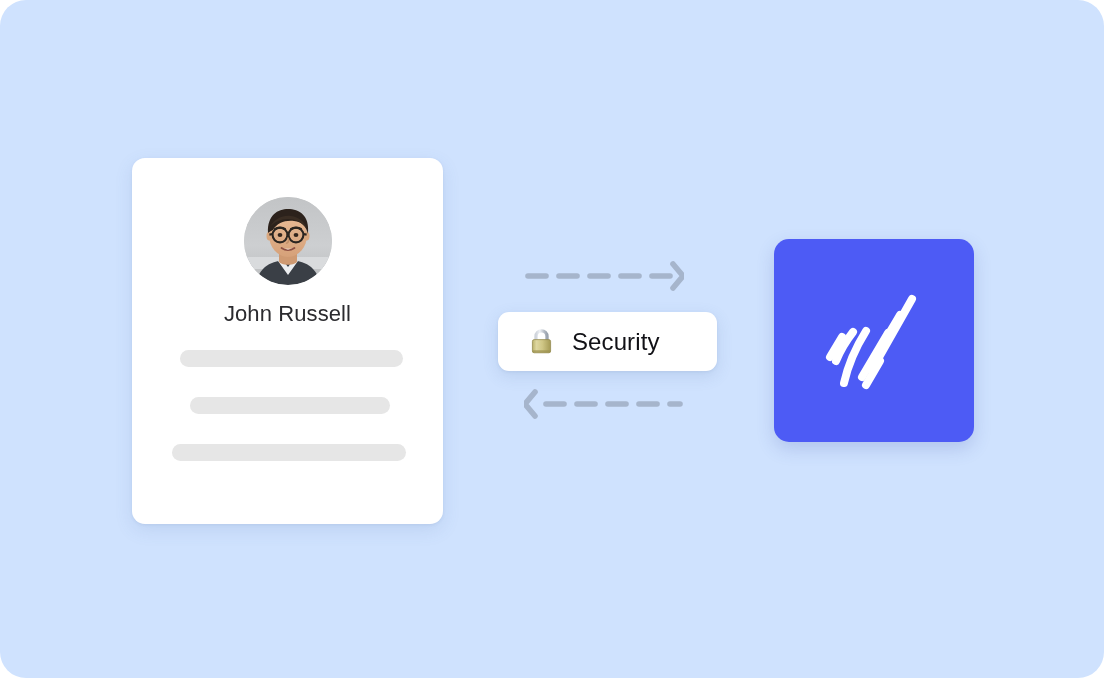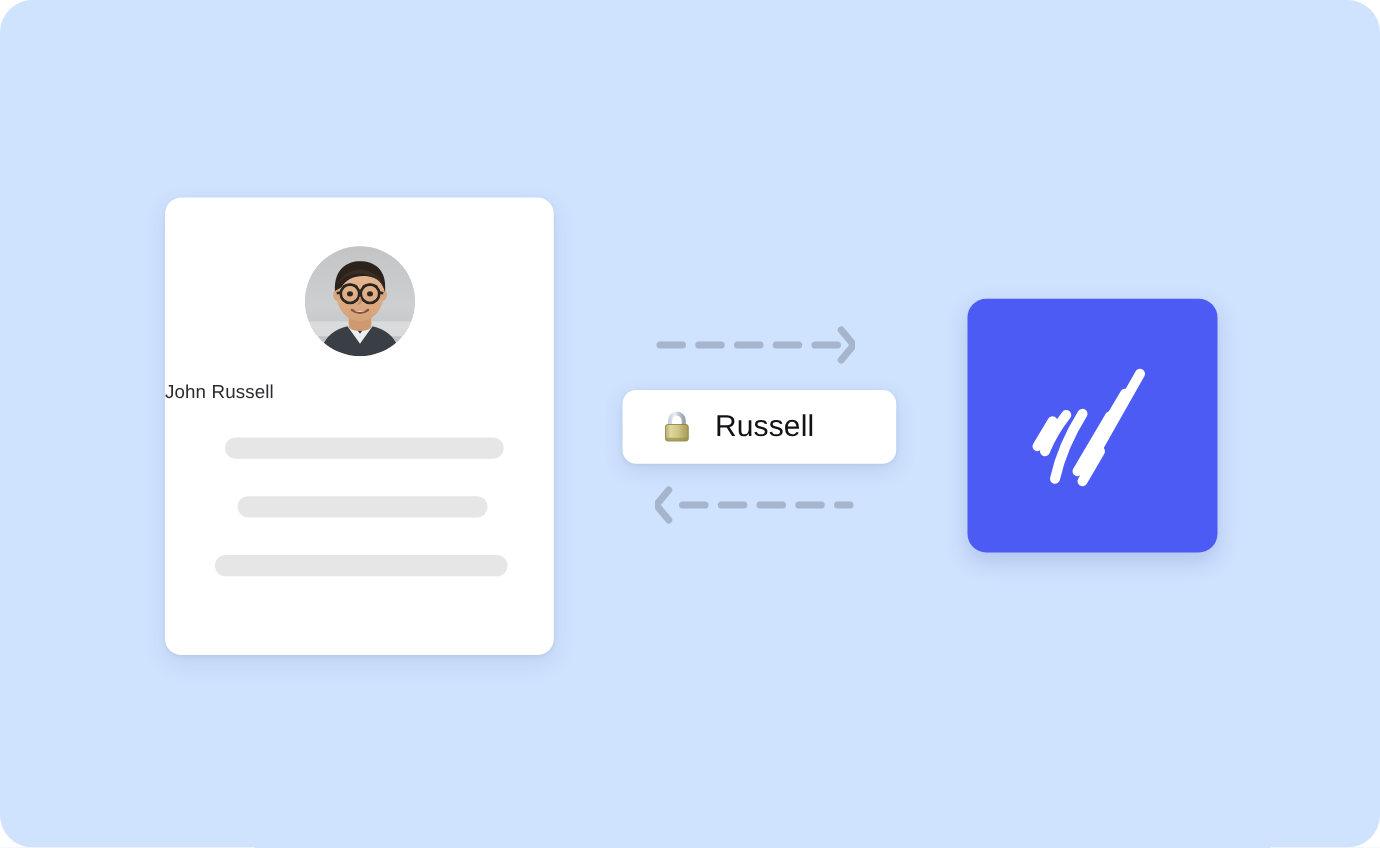--- a/index.html
+++ b/index.html
@@ -51,22 +51,22 @@
     overflow: hidden;
     background: #c9cbcc;
   }
   #avatar svg { display: block; width: 88px; height: 88px; }
 
   #profile-name {
     position: absolute;
     top: 143px;
     left: 0;
     width: 100%;
-    text-align: left;
-    font-size: 15px;
+    text-align: center;
+    font-size: 22px;
     line-height: 26px;
     color: #2b2b2f;
     letter-spacing: 0.1px;
   }
 
   .skeleton-bar {
     position: absolute;
     height: 17px;
     border-radius: 9px;
     background: #e6e6e6;
@@ -250,21 +250,21 @@
             </linearGradient>
           </defs>
 
           <path d="M10 14.5 V10.4 a5.5 5.5 0 0 1 11 0 V14.5" fill="none" stroke="url(#shackleGrad)" stroke-width="3.4"></path>
 
           <rect x="6.4" y="13.6" width="18.2" height="13.2" rx="1.8" fill="url(#bodyGrad)"></rect>
           <rect x="6.4" y="13.6" width="18.2" height="13.2" rx="1.8" fill="none" stroke="#8e8447" stroke-width="0.7"></rect>
           <rect x="6.4" y="24.2" width="18.2" height="2.6" rx="1.2" fill="#9c9250" opacity="0.75"></rect>
         </svg>
       </span>
-      <span id="security-label">Russell</span>
+      <span id="security-label">Security</span>
     </div>
 
     <div class="flow-arrow" id="flow-arrow-back">
       <svg viewBox="0 0 160 32" xmlns="http://www.w3.org/2000/svg">
         <path d="M11 4 L1 16 L11 28" fill="none" stroke="#a6b5cc" stroke-width="5.6" stroke-linecap="round" stroke-linejoin="round"></path>
         <g stroke="#a6b5cc" stroke-width="5.6" stroke-linecap="round">
           <line x1="22" y1="16" x2="40" y2="16"></line>
           <line x1="53" y1="16" x2="71" y2="16"></line>
           <line x1="84" y1="16" x2="102" y2="16"></line>
           <line x1="115" y1="16" x2="133" y2="16"></line>

